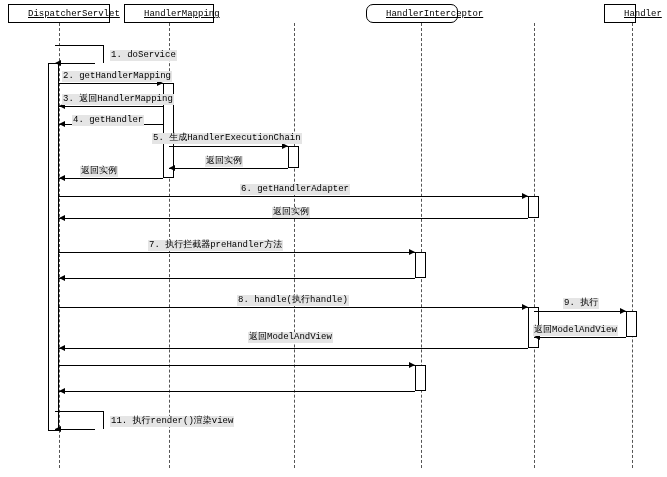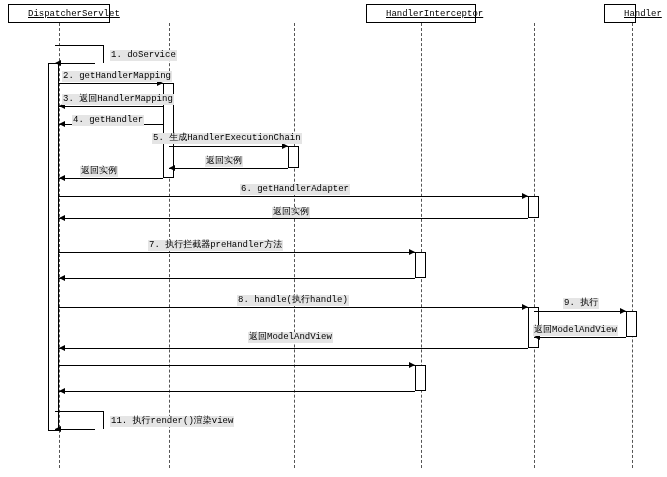--- a/index.html
+++ b/index.html
@@ -63,21 +63,22 @@
   .selfcall .top { position:absolute; left:0; top:0; height:1px; background:#000; }
   .selfcall .right { position:absolute; top:0; width:1px; background:#000; }
   .selfcall .bot { position:absolute; left:0; height:1px; background:#000; }
 </style>
 </head>
 <body>
 
 <div id="diagram">
 
   <div class="lifeline-head" style="left:8px;  top:4px; width:102px;"><span>DispatcherServlet</span></div>
-  <div class="lifeline-head" style="left:366px;top:4px; width:110px;"><span>HandlerInterceptor</span></div>
+  <div class="lifeline-head" style="left:124px;top:4px; width:90px;"><span>HandlerMapping</span></div>
+  <div class="lifeline-head" style="left:366px;top:4px; width:92px;border-radius:7px;"><span>HandlerInterceptor</span></div>
   <div class="lifeline-head" style="left:604px;top:4px; width:32px;"><span>Handler</span></div>
 
   <div class="lifeline-dash" style="left:59px;  top:23px; height:445px;"></div>
   <div class="lifeline-dash" style="left:169px; top:23px; height:445px;"></div>
   <div class="lifeline-dash" style="left:294px; top:23px; height:445px;"></div>
   <div class="lifeline-dash" style="left:421px; top:23px; height:445px;"></div>
   <div class="lifeline-dash" style="left:534px; top:23px; height:445px;"></div>
   <div class="lifeline-dash" style="left:632px; top:23px; height:445px;"></div>
 
   <div class="activation" style="left:48px; top:63px;  height:368px;"></div>

